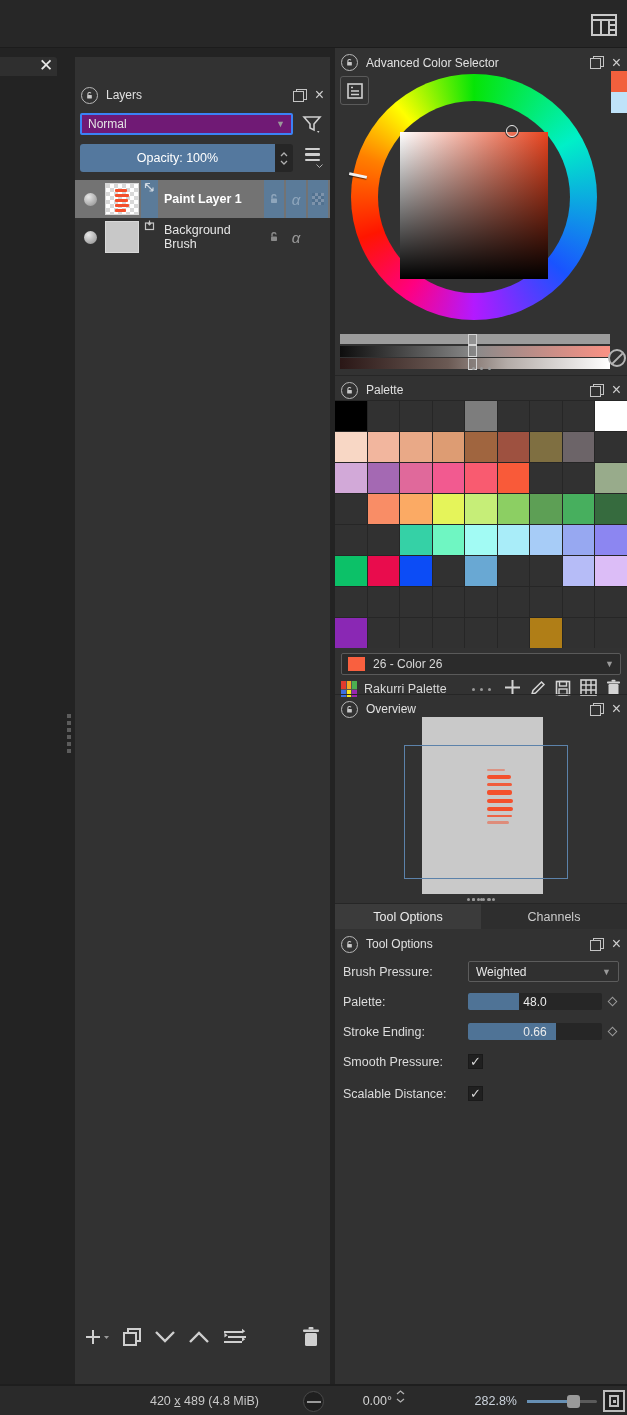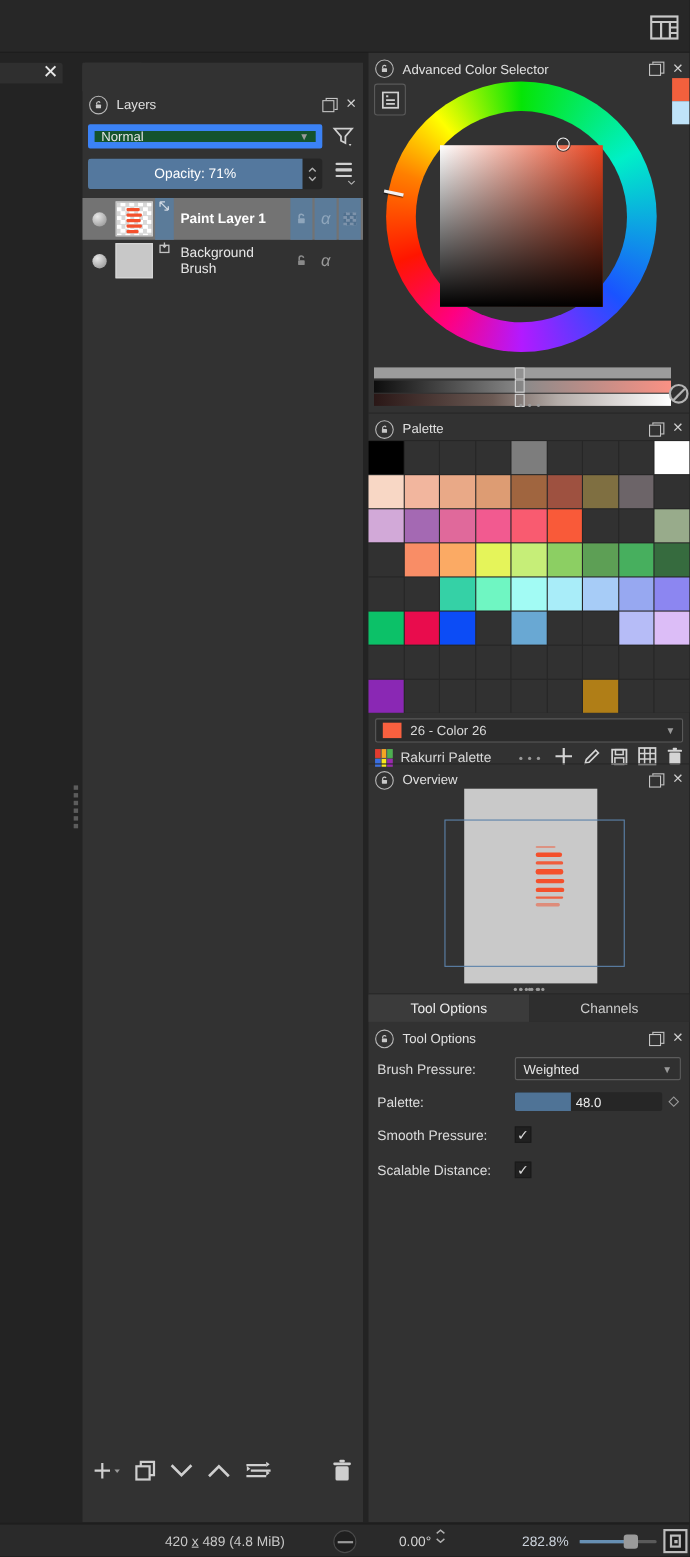--- a/index.html
+++ b/index.html
@@ -26,21 +26,21 @@
   .icon-close { font-size:16px; color:#d0d0d0; line-height:14px; }
   .dots-h { display:flex; gap:5px; justify-content:center; }
   .dots-h i { width:3px; height:3px; border-radius:50%; background:#9a9a9a; }
   
   .layers-col { position:absolute; left:75px; top:57px; width:255px; height:1327px; background:#323232; }
   .tabbar { position:absolute; left:75px; top:57px; width:255px; height:26px; background:#272727; display:flex; align-items:stretch; }
   .tabbar .tab { padding:0 10px; display:flex; align-items:center; font-size:12px; color:#c4c4c4; }
   .tabbar .tab.active { background:#3a3a3a; color:#ececec; border-radius:3px 3px 0 0; }
   .layers-body { position:absolute; left:0; top:26px; width:255px; }
   .blend-row { display:flex; gap:6px; margin:6px 5px 0 5px; }
-  .combo { flex:1; height:22px; background:#14532d; border:6px solid #3b82f6; border-radius:2px; display:flex; align-items:center; padding:0 6px; color:#e4e4e4; }
+  .combo { flex:1; height:22px; background:#701a75; border:2px solid #3b82f6; border-radius:2px; display:flex; align-items:center; padding:0 6px; color:#e4e4e4; }
   .combo .chev { margin-left:auto; color:#9a9a9a; font-size:9px; }
   .funnel-btn { width:26px; display:flex; align-items:center; justify-content:center; }
   .opacity-row { display:flex; gap:6px; margin:9px 5px 0 5px; align-items:center; }
   .opacity-slider { flex:1; height:28px; background:#262626; border-radius:3px; position:relative; overflow:hidden; display:flex; }
   .opacity-fill { position:absolute; left:0; top:0; bottom:0; right:18px; background:#54789e; }
   .opacity-label { position:absolute; left:0; right:18px; top:0; bottom:0; display:flex; align-items:center; justify-content:center; color:#fff; font-size:12.5px; }
   .spin { position:absolute; right:2px; top:0; bottom:0; width:14px; display:flex; flex-direction:column; align-items:center; justify-content:center; gap:3px; color:#b0b0b0; }
   .spin svg { display:block; }
   .menu-btn { width:26px; display:flex; flex-direction:column; align-items:center; justify-content:center; gap:3px; }
   .menu-btn i { width:15px; height:2.5px; background:#cfcfcf; border-radius:1px; }
@@ -196,21 +196,21 @@
           <svg width="20" height="20" viewBox="0 0 20 20">
             <path d="M2 3 H18 L12 10 V16 L8 14 V10 Z" fill="none" stroke="#cfcfcf" stroke-width="1.6"></path>
             <path d="M15 17 l2.5 0 l-1.25 2 z" fill="#cfcfcf"></path>
           </svg>
         </div>
       </div>
 
       <div class="opacity-row">
         <div class="opacity-slider">
           <div class="opacity-fill"></div>
-          <div class="opacity-label">Opacity:  71%</div>
+          <div class="opacity-label">Opacity:  100%</div>
           <div class="spin">
             <svg width="8" height="5" viewBox="0 0 8 5">
                 <path d="M1 4 L4 1 L7 4" fill="none" stroke="#b0b0b0" stroke-width="1.3"></path>
               </svg>
             <svg width="8" height="5" viewBox="0 0 8 5">
                 <path d="M1 1 L4 4 L7 1" fill="none" stroke="#b0b0b0" stroke-width="1.3"></path>
               </svg>
           </div>
         </div>
         <div class="menu-btn">
@@ -574,20 +574,30 @@
         <span class="lab">Palette:</span>
         <div class="slider-wrap">
           <div class="to-slider">
             <div class="fill" style="width: 38%;"></div>
             <div class="val">48.0</div>
           </div>
           <span class="diamond"></span>
         </div>
       </div>
 
+      <div class="to-row">
+        <span class="lab">Stroke Ending:</span>
+        <div class="slider-wrap">
+          <div class="to-slider">
+            <div class="fill" style="width: 66%;"></div>
+            <div class="val">0.66</div>
+          </div>
+          <span class="diamond"></span>
+        </div>
+      </div>
 
       <div class="to-row" style="margin-bottom:11px;">
         <span class="lab">Smooth Pressure:</span>
         <span class="chk">✓</span>
       </div>
 
       <div class="to-row" style="margin-bottom:16px;">
         <span class="lab">Scalable Distance:</span>
         <span class="chk">✓</span>
       </div>

